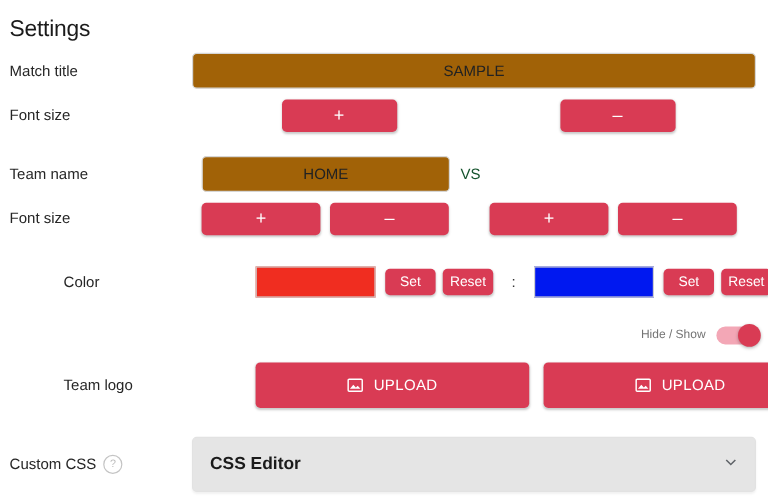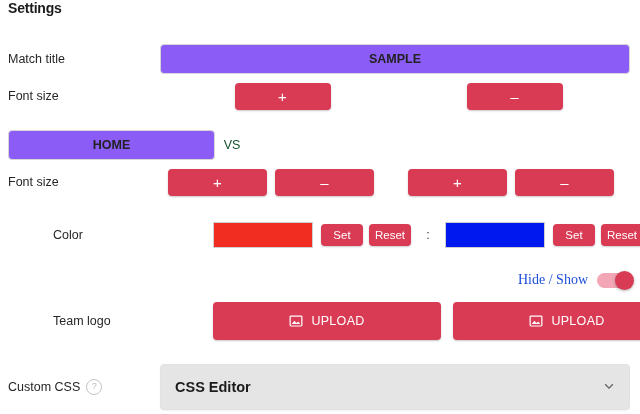--- a/index.html
+++ b/index.html
@@ -17,23 +17,23 @@
   .page {
     position: relative;
     width: 640px;
     height: 414px;
     background: #ffffff;
     box-sizing: border-box;
   }
   .page-title {
     position: absolute;
     left: 8px;
-    top: 0;
-    font-size: 14px;
-    font-weight: bold;
+    top: 14px;
+    font-size: 19px;
+    font-weight: normal;
     letter-spacing: -0.2px;
     color: #1b1b1b;
   }
   .row {
     position: absolute;
     left: 0;
     width: 640px;
     display: flex;
     align-items: center;
   }
@@ -51,28 +51,27 @@
   .row-content {
     width: 480px;
     display: flex;
     align-items: center;
     flex: none;
   }
   .text-input {
     height: 30px;
     border: 1px solid #d6d6d6;
     border-radius: 4px;
-    background: #8b5cf6;
+    background: #a16207;
     display: flex;
     align-items: center;
     justify-content: center;
     font-size: 12.5px;
     color: #222;
     box-sizing: border-box;
-    font-weight: bold;
   }
   .input-title { width: 470px; }
   .input-team { width: 207px; }
   .vs-label {
     width: 34px;
     text-align: center;
     font-size: 12.5px;
     color: #14532d;
     flex: none;
   }
@@ -132,21 +131,21 @@
     flex: none;
   }
   .hideshow-wrap {
     position: absolute;
     right: 7px;
     top: 272px;
     display: flex;
     align-items: center;
     gap: 9px;
   }
-  .hideshow-label { font-size: 14px; color: #1d4ed8; font-family: Liberation Serif, serif; }
+  .hideshow-label { font-size: 10px; color: #737373; }
   .toggle {
     width: 36px;
     height: 15px;
     border-radius: 9px;
     background: #f3a7b6;
     position: relative;
     cursor: pointer;
   }
   .toggle .knob {
     position: absolute;
@@ -204,20 +203,23 @@
       </div>
       <div style="width:235px;display:flex;justify-content:center;">
         <button class="btn btn-fs-wide" style="background: rgb(217, 59, 84);">
           <span class="btn-glyph">–</span>
         </button>
       </div>
     </div>
   </div>
 
   <div class="row" style="top:129px;height:32px;">
+    <div class="row-label">
+      <span>Team name</span>
+    </div>
     <div class="row-content">
       <div class="gap8"></div>
       <div class="text-input input-team" title="Home team">HOME</div>
       <div class="vs-label">VS</div>
     </div>
   </div>
 
   <div class="row" style="top:168px;height:28px;">
     <div class="row-label">
       <span>Font size</span>

